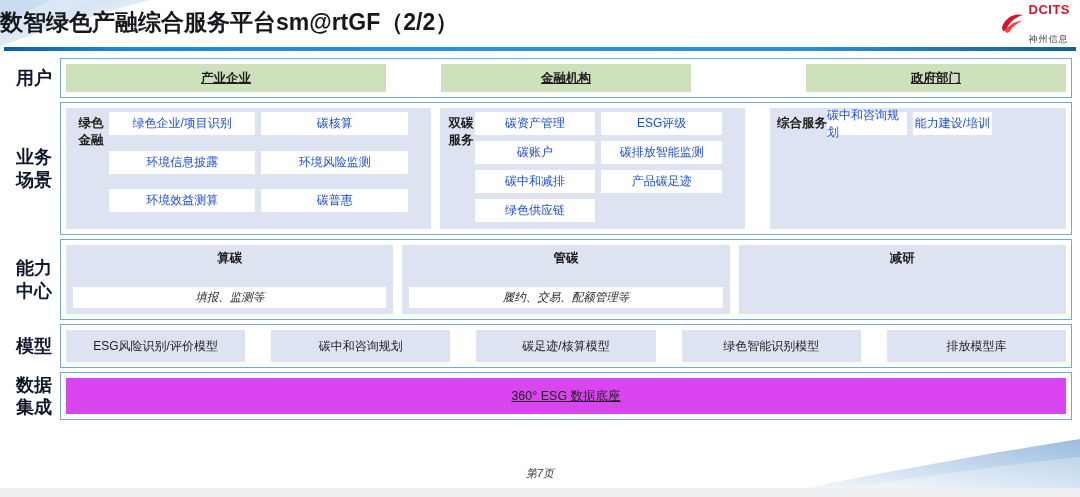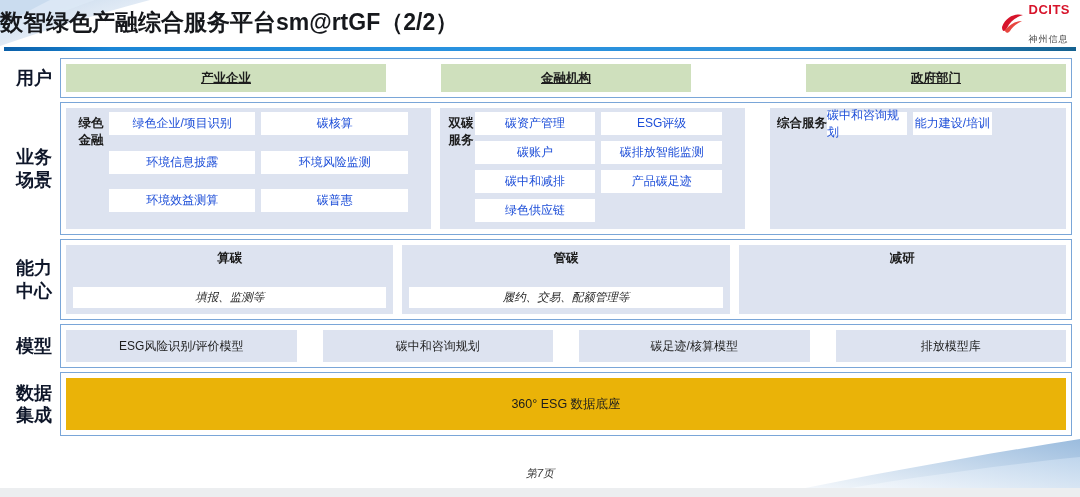--- a/index.html
+++ b/index.html
@@ -93,22 +93,22 @@
     font-size:11.5px;font-style:italic;color:#1d1d1d;
   }
   
   .models{display:flex;gap:26px;height:32px;}
   .model-box{
     background:#dde3f0;flex:1;display:flex;align-items:center;justify-content:center;
     font-size:12px;color:#1d1d1d;
   }
   
   .data-box{
-    background:#eab308;height:52px;display:flex;align-items:center;justify-content:center;
-    font-size:12.5px;color:#1d1d1d;
+    background:#d946ef;height:36px;display:flex;align-items:center;justify-content:center;
+    font-size:12.5px;color:#1d1d1d;text-decoration:underline;
   }
   .footer{
     position:absolute;left:0;top:466px;width:1080px;text-align:center;
     font-size:11px;font-style:italic;color:#333;z-index:2;
   }
 </style>
 </head>
 <body>
 
 <div class="deco-tl">
@@ -233,20 +233,21 @@
     </div>
   </div>
 
   <div class="row">
     <div class="row-label">模型</div>
     <div class="row-body">
       <div class="models">
         <div class="model-box">ESG风险识别/评价模型</div>
         <div class="model-box">碳中和咨询规划</div>
         <div class="model-box">碳足迹/核算模型</div>
+        <div class="model-box">绿色智能识别模型</div>
         <div class="model-box">排放模型库</div>
       </div>
     </div>
   </div>
 
   <div class="row">
     <div class="row-label">数据集成</div>
     <div class="row-body">
       <div class="data-box">360° ESG 数据底座</div>
     </div>

